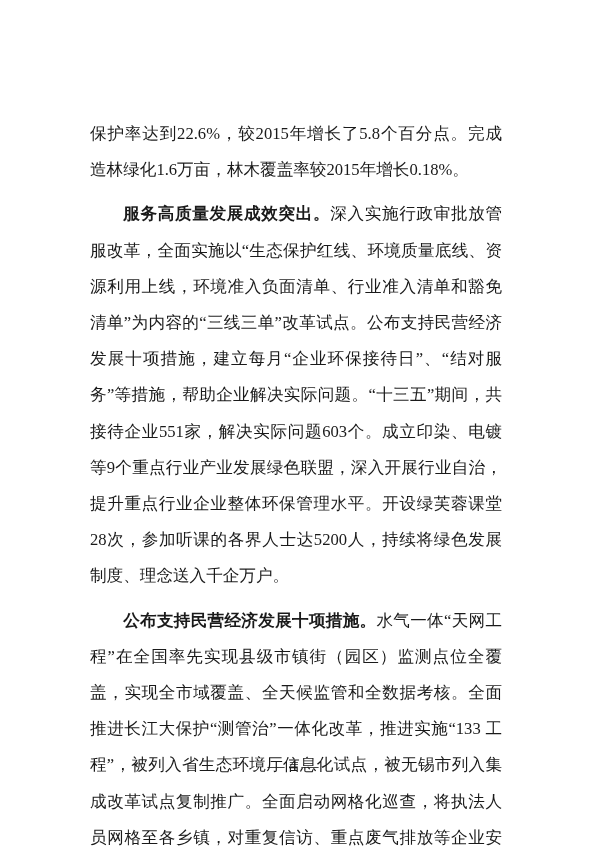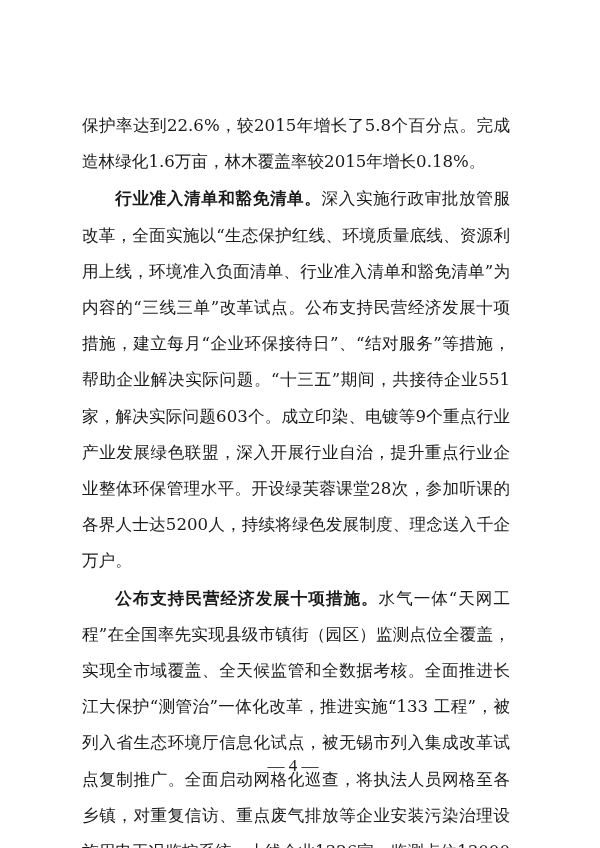--- a/index.html
+++ b/index.html
@@ -3,36 +3,36 @@
 <meta charset="utf-8">
 <style>
   html, body { margin: 0; padding: 0; background: #ffffff; }
   body { width: 600px; height: 848px; position: relative; overflow: hidden; }
   .page {
     position: absolute; left: 82px; top: 108px; width: 428px;
     font-family: "DejaVu Serif", "Liberation Serif", serif;
     font-size: 16.6px; line-height: 36.2px; color: #1a1a1a;
     text-align: justify; text-justify: inter-character;
   }
-  .page p { margin: 0; }
+  .page p { margin: 8px; font-family: Liberation Serif, serif; }
   .indent { text-indent: 2em; }
   .lead { font-weight: bold; }
   .pagenum {
     position: absolute; left: 0; width: 586px; top: 756px; text-align: center;
     font-family: "Liberation Serif", serif; font-size: 17px; color: #1a1a1a;
   }
 </style>
 </head>
 <body>
 
 <div class="page">
   <p>
     <span>保护率达到22.6%，较2015年增长了5.8个百分点。完成造林绿化1.6万亩，林木覆盖率较2015年增长0.18%。</span>
   </p>
   <p class="indent">
-    <span class="lead">行业准入清单和豁免清单。</span><span>深入实施行政审批放管服改革，全面实施以“生态保护红线、环境质量底线、资源利用上线，环境准入负面清单、行业准入清单和豁免清单”为内容的“三线三单”改革试点。公布支持民营经济发展十项措施，建立每月“企业环保接待日”、“结对服务”等措施，帮助企业解决实际问题。“十三五”期间，共接待企业551家，解决实际问题603个。成立印染、电镀等9个重点行业产业发展绿色联盟，深入开展行业自治，提升重点行业企业整体环保管理水平。开设绿芙蓉课堂28次，参加听课的各界人士达5200人，持续将绿色发展制度、理念送入千企万户。</span>
+    <span class="lead">服务高质量发展成效突出。</span><span>深入实施行政审批放管服改革，全面实施以“生态保护红线、环境质量底线、资源利用上线，环境准入负面清单、行业准入清单和豁免清单”为内容的“三线三单”改革试点。公布支持民营经济发展十项措施，建立每月“企业环保接待日”、“结对服务”等措施，帮助企业解决实际问题。“十三五”期间，共接待企业551家，解决实际问题603个。成立印染、电镀等9个重点行业产业发展绿色联盟，深入开展行业自治，提升重点行业企业整体环保管理水平。开设绿芙蓉课堂28次，参加听课的各界人士达5200人，持续将绿色发展制度、理念送入千企万户。</span>
   </p>
   <p class="indent">
     <span class="lead">公布支持民营经济发展十项措施。</span><span>水气一体“天网工程”在全国率先实现县级市镇街（园区）监测点位全覆盖，实现全市域覆盖、全天候监管和全数据考核。全面推进长江大保护“测管治”一体化改革，推进实施“133 工程”，被列入省生态环境厅信息化试点，被无锡市列入集成改革试点复制推广。全面启动网格化巡查，将执法人员网格至各乡镇，对重复信访、重点废气排放等企业安装污染治理设施用电工况监控系统，上线企业1326家，监测点位13000余家，初步形成人防和技防相结合的环境监管新格局。在全国首开先河开展了“全员参与、全时段监管、全市域覆盖”的执法大比武，五年四次获评全国执法大练兵县级突出表现</span>
   </p>
 </div>
 
 <div class="pagenum">— 4 —</div>
 
 </body></html>

